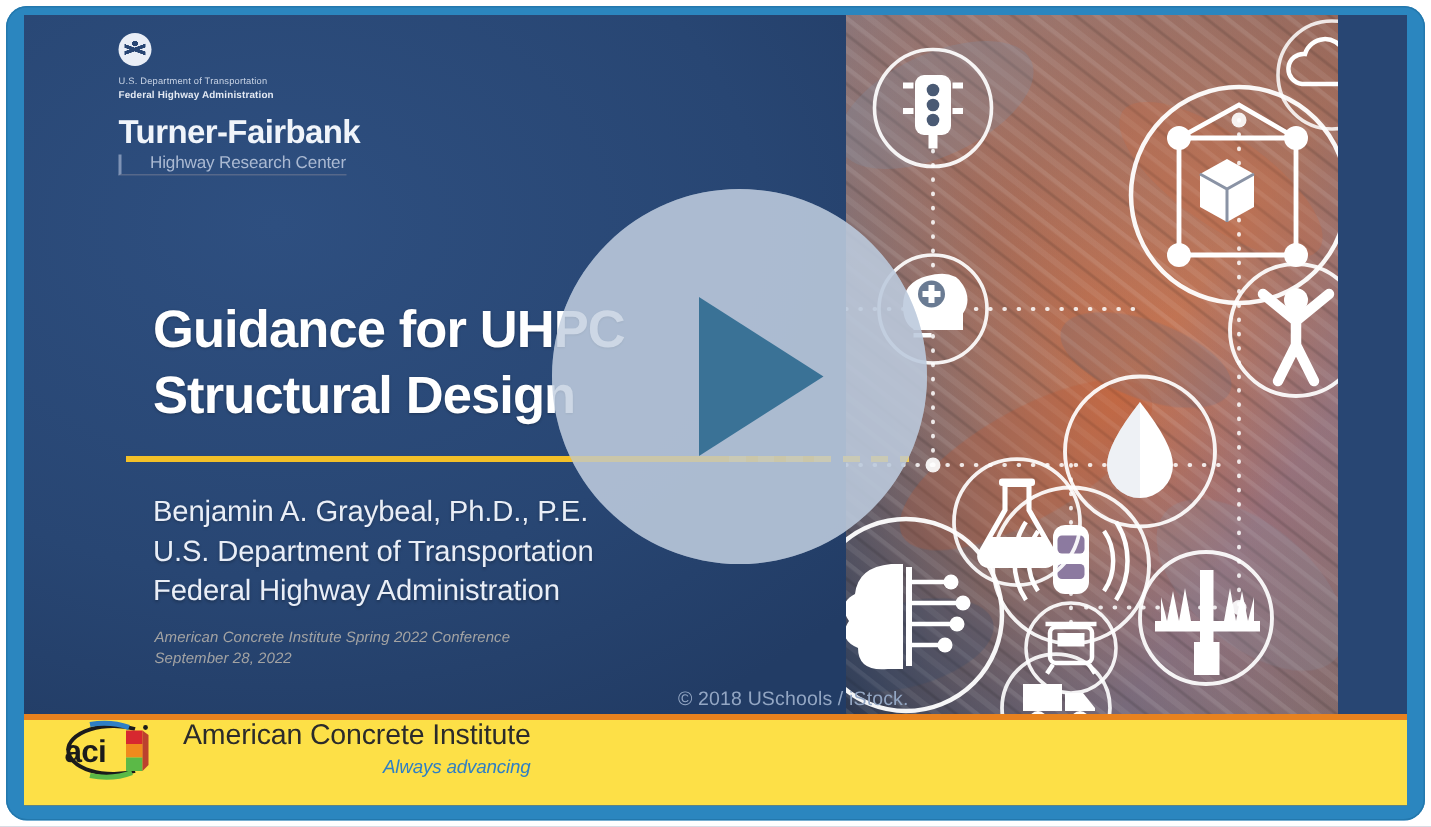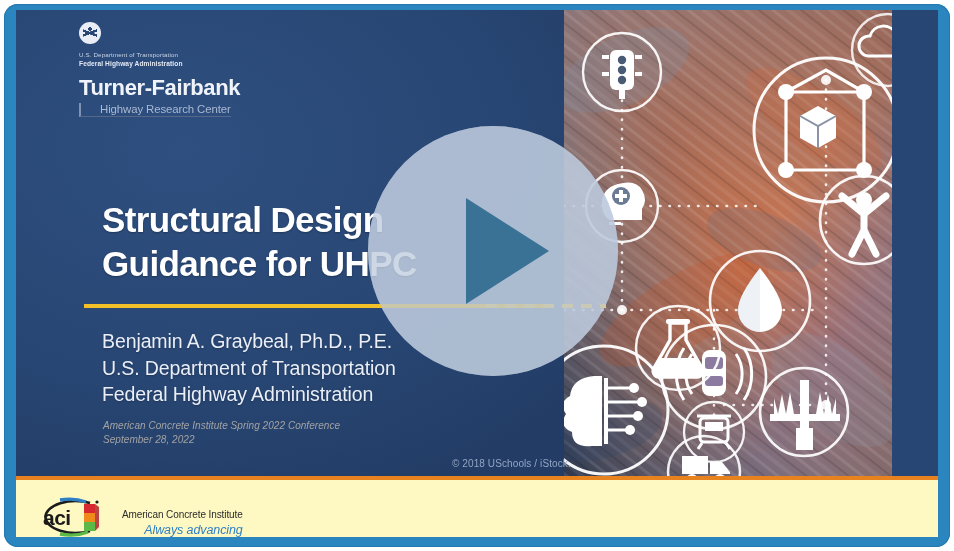--- a/index.html
+++ b/index.html
@@ -171,21 +171,21 @@
     font-style: italic;
     line-height: 1.42;
     letter-spacing: 0.05px;
   }
 
   
   #photo-credit {
     position: absolute;
     left: 436px; top: 448px;
     color: #93a6c3;
-    font-size: 10px;
+    font-size: 13px;
     letter-spacing: 0.1px;
     white-space: nowrap;
   }
 
   
   #photo-panel {
     position: absolute;
     left: 548px; top: 0;
     width: 328px; height: 466px;
     overflow: hidden;
@@ -225,36 +225,36 @@
   #orange-rule {
     position: absolute;
     left: 0; top: 466px;
     width: 922px; height: 4px;
     background: #e8821e;
   }
   #aci-bar {
     position: absolute;
     left: 0; top: 470px;
     width: 922px; height: 57px;
-    background: #fef9c3;
+    background: #fde047;
     display: flex;
-    align-items: flex-end;
+    align-items: flex-start;
   }
   #aci-logo {
     margin-left: 18px;
     width: 72px; height: 40px;
     position: relative;
     flex: 0 0 auto;
   }
   #aci-text {
     margin-left: 16px;
     line-height: 1.12;
   }
   #aci-name {
-    font-size: 10px;
+    font-size: 19px;
     color: #2b2b2b;
     letter-spacing: -0.1px;
   }
   #aci-tagline {
     font-size: 12.5px;
     font-style: italic;
     color: #2f7fc4;
     text-align: right;
     letter-spacing: -0.1px;
     margin-top: 3px;
@@ -460,22 +460,22 @@
         <div id="dot-line-2">Federal Highway Administration</div>
         <div id="tfhrc">
           <div id="tfhrc-line-1">Turner-Fairbank</div>
           <div id="tfhrc-line-2">Highway Research Center</div>
         </div>
       </div>
 
       <div id="halo"></div>
 
       <div id="slide-title">
+        <div>Guidance for UHPC</div>
         <div>Structural Design</div>
-        <div>Guidance for UHPC</div>
       </div>
 
       <div id="gold-rule"></div>
       <div id="gold-dashes"></div>
 
       <div id="presenter">
         <div>Benjamin A. Graybeal, Ph.D., P.E.</div>
         <div>U.S. Department of Transportation</div>
         <div>Federal Highway Administration</div>
       </div>

